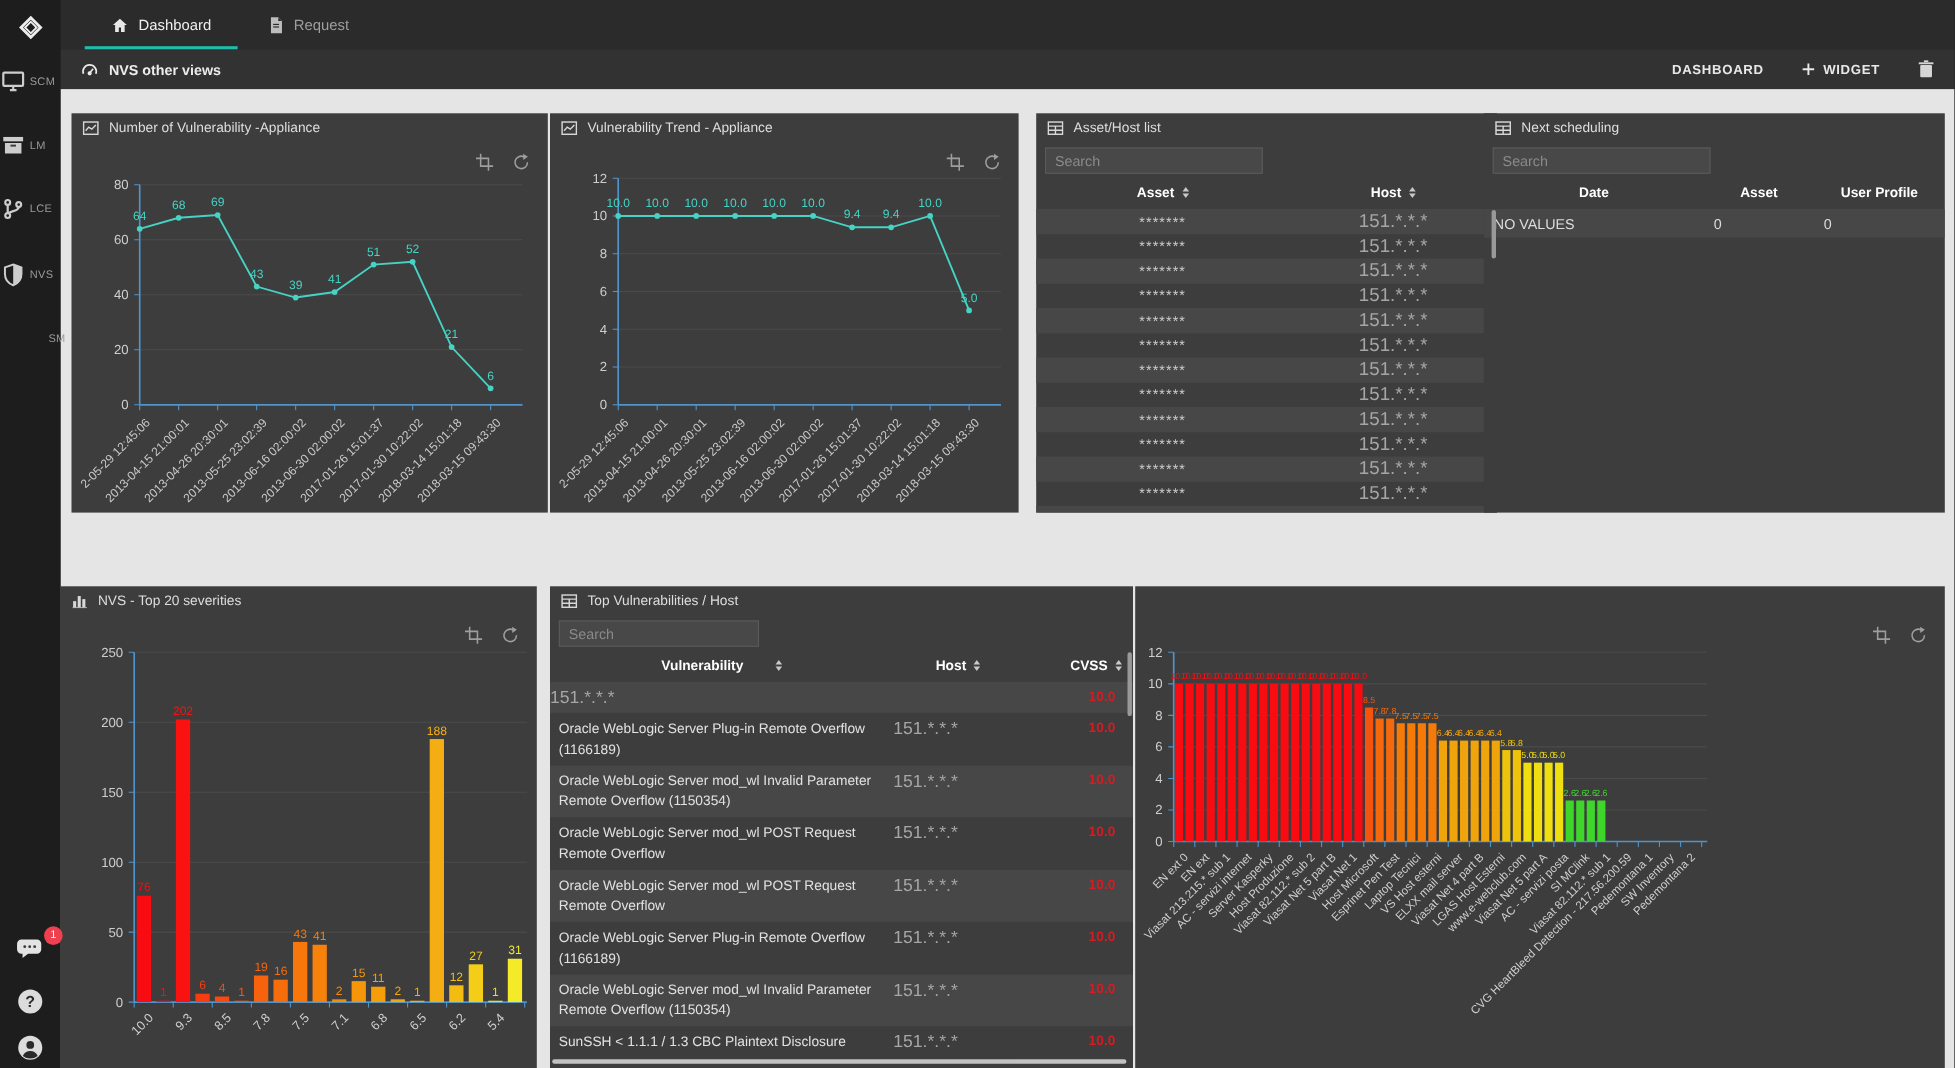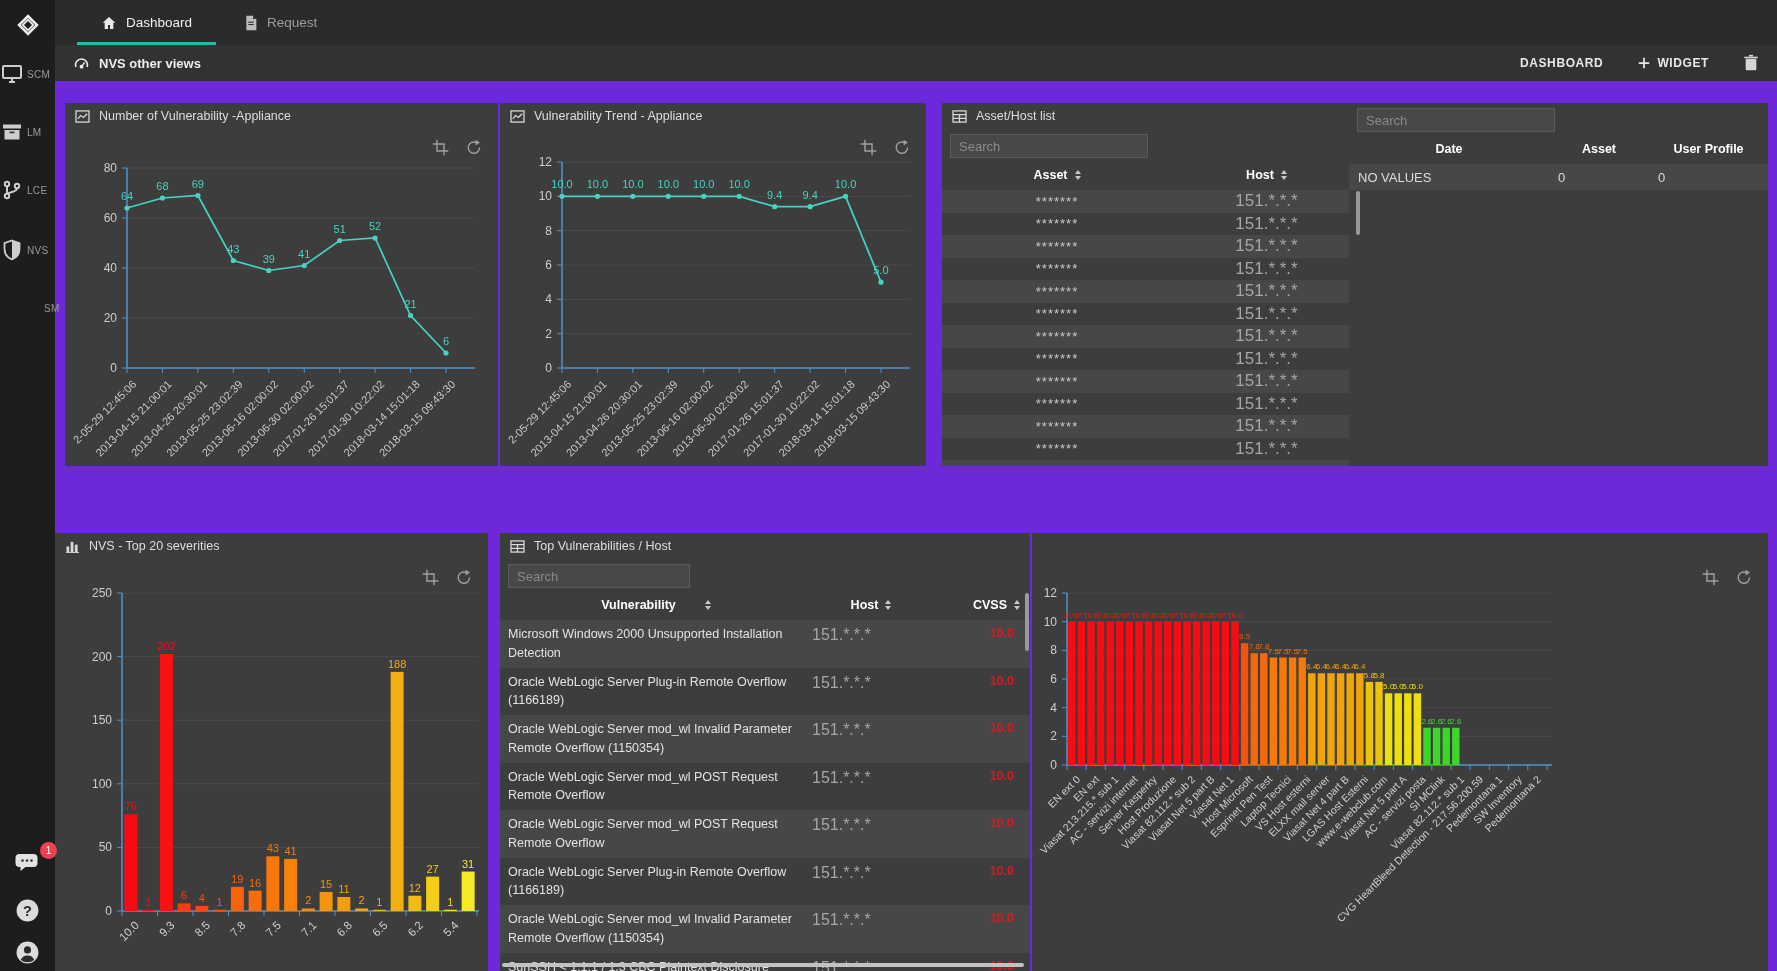--- a/index.html
+++ b/index.html
@@ -17,21 +17,21 @@
   
   .tabbar{position:absolute;left:55px;top:0;width:1722px;height:45px;background:#2b2b2b;display:flex;align-items:stretch;padding-left:20px;}
   .tab{display:flex;align-items:center;gap:9px;padding:0 26px;font-size:13.5px;color:#9e9e9e;position:relative;cursor:pointer;}
   .tab.active{color:#efefef;}
   .tab.active .underline{position:absolute;left:2px;right:2px;bottom:0;height:3px;background:#1dbfac;}
   .subheader{position:absolute;left:55px;top:45px;width:1722px;height:36px;background:#323232;display:flex;align-items:center;
              color:#ececec;font-size:13px;font-weight:bold;padding:0 18px;}
   .sub-actions{margin-left:auto;display:flex;align-items:center;gap:34px;}
   .sub-btn{display:flex;align-items:center;gap:6px;font-size:12px;font-weight:bold;letter-spacing:.6px;color:#e8e8e8;cursor:pointer;}
   
-  .content{position:absolute;left:55px;top:81px;width:1722px;height:890px;background:#6d28d9;}
+  .content{position:absolute;left:55px;top:81px;width:1722px;height:890px;background:#e5e5e5;}
   .widget{position:absolute;background:#3d3d3d;overflow:hidden;}
   .wtitle{height:26px;display:flex;align-items:center;gap:9px;padding:0 10px;color:#dedede;font-size:12.5px;}
   .wicons{position:absolute;top:36px;right:16px;display:flex;gap:16px;z-index:3;}
   .wicons svg{cursor:pointer;}
   svg text{font-family:"Liberation Sans","DejaVu Sans",sans-serif;}
   
   .search{display:block;background:#484848;border:1px solid #5a5a5a;color:#cfcfcf;font-size:13px;height:24px;width:198px;
           margin:5px 8px 2px 8px;padding:0 8px;outline:none;}
   .search::placeholder{color:#8a8a8a;}
   
@@ -420,20 +420,27 @@
           </div>
           <div class="arow alt">
             <span class="acell-asset">AC - CDE di ...</span>
             <span class="acell-host sm">210.174.115.17</span>
           </div>
         </div>
       <div class="scroll-v" style="right:1px;top:88px;height:44px;"></div>
     </div>
 
     <div class="widget" style="left:1294px;top:22px;width:419px;height:363px;">
+      <div class="wtitle">
+        <svg width="15" height="13" viewBox="0 0 16 14" fill="none" stroke="#d8d8d8" stroke-width="1.4">
+          <rect x="1" y="1" width="14" height="12"></rect>
+            <path d="M1 5h14M8 5v8M1 9h14"></path>
+        </svg>
+        <span>Next scheduling</span>
+      </div>
       <input class="search" placeholder="Search" style="">
       <div class="thead">
         <span style="flex:0 0 200px;text-align:center;">Date</span>
         <span style="flex:0 0 100px;text-align:center;">Asset</span>
         <span style="flex:1;text-align:center;">User Profile</span>
       </div>
       <div class="srow">
         <span style="flex:0 0 200px;padding-left:9px;">NO VALUES</span>
         <span style="flex:0 0 100px;padding-left:9px;">0</span>
         <span style="flex:1;padding-left:9px;">0</span>
@@ -571,21 +578,20 @@
         <span style="flex:1;display:flex;justify-content:flex-end;align-items:center;padding-right:10px;">
           <span>CVSS</span>
           <span class="sorter">
               <span class="tri-up"></span>
               <span class="tri-down"></span>
             </span>
         </span>
       </div>
       <div id="vuln-rows">
           <div class="vrow alt">
-            <span class="vcell-name">Microsoft Windows 2000 Unsupported Installation Detection</span>
             <span class="vcell-host">151.*.*.*</span>
             <span class="vcell-cvss">10.0</span>
           </div>
           <div class="vrow">
             <span class="vcell-name">Oracle WebLogic Server Plug-in Remote Overflow (1166189)</span>
             <span class="vcell-host">151.*.*.*</span>
             <span class="vcell-cvss">10.0</span>
           </div>
           <div class="vrow alt">
             <span class="vcell-name">Oracle WebLogic Server mod_wl Invalid Parameter Remote Overflow (1150354)</span>

